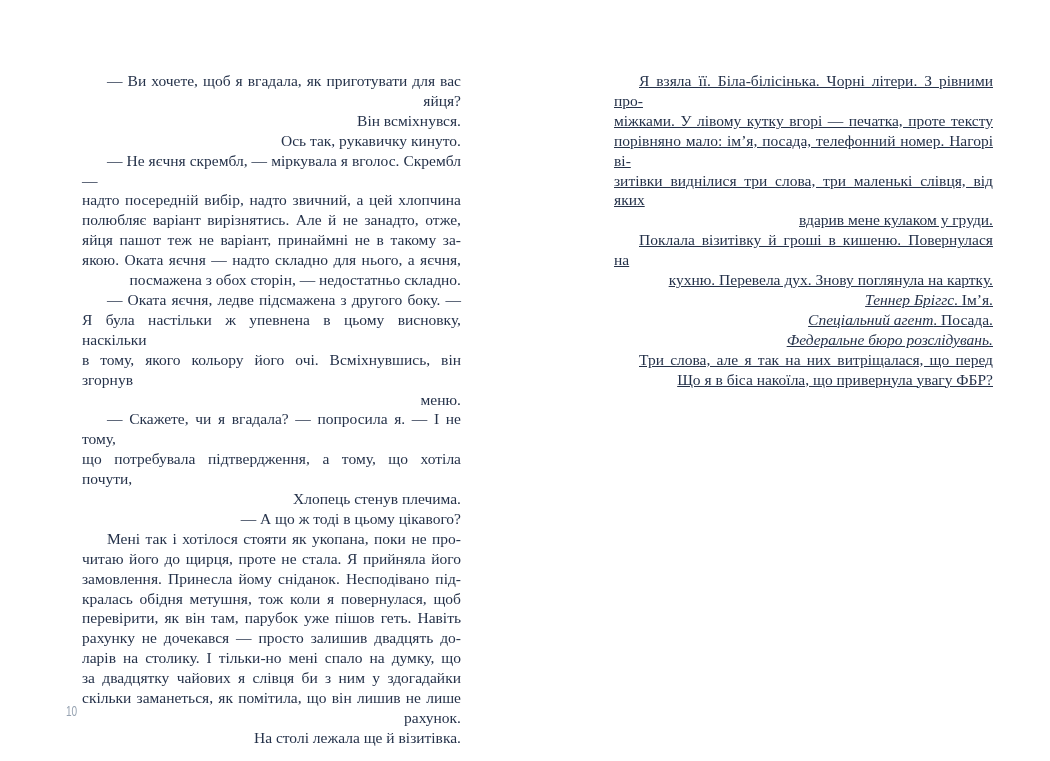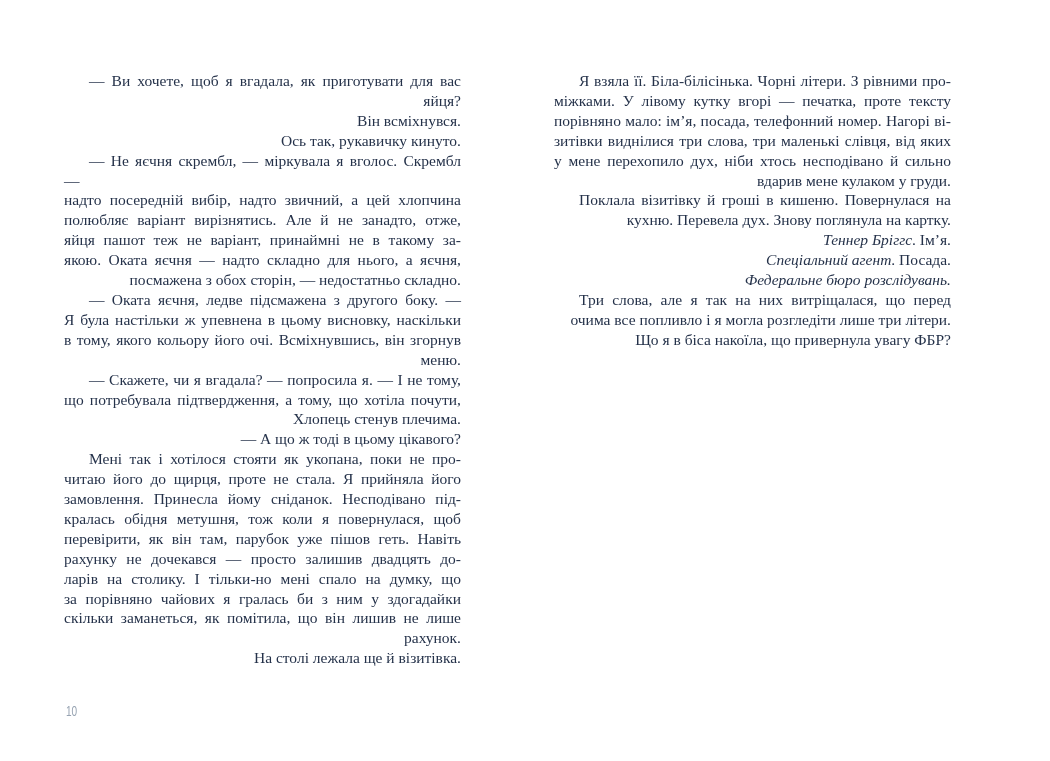--- a/index.html
+++ b/index.html
@@ -19,34 +19,35 @@
     inset: 0;
   }
   .page {
     position: absolute;
     top: 71px;
     width: 397px;
     height: 660px;
     color: #25324a;
   }
   #left-page  { left: 64px; }
-  #right-page { left: 554px; }
+  #right-page { left: 596px; text-decoration: underline; }
   .page-body {
     font-size: 15.5px;
     line-height: 19.9px;
   }
   .para { margin: 0; padding: 0; }
   .line {
     white-space: nowrap;
     text-align: right;
   }
   .line.just {
     white-space: normal;
     text-align: justify;
     text-align-last: justify;
+    margin-left: 18px;
   }
   .line.first {
     text-indent: 25px;
   }
   .italic { font-style: italic; }
   .page-number {
     position: absolute;
     left: 2px;
     top: 632px;
     font-family: "Liberation Sans", sans-serif;
@@ -98,57 +99,55 @@
           <div class="line first">— А що ж тоді в цьому цікавого?</div>
         </div>
         <div class="para">
           <div class="line first just">Мені так і хотілося стояти як укопана, поки не про-</div>
           <div class="line just">читаю його до щирця, проте не стала. Я прийняла його</div>
           <div class="line just">замовлення. Принесла йому сніданок. Несподівано під-</div>
           <div class="line just">кралась обідня метушня, тож коли я повернулася, щоб</div>
           <div class="line just">перевірити, як він там, парубок уже пішов геть. Навіть</div>
           <div class="line just">рахунку не дочекався — просто залишив двадцять до-</div>
           <div class="line just">ларів на столику. І тільки-но мені спало на думку, що</div>
-          <div class="line just">за порівняно чайових я гралась би з ним у здогадайки</div>
+          <div class="line just">за двадцятку чайових я слівця би з ним у здогадайки</div>
           <div class="line just">скільки заманеться, як помітила, що він лишив не лише</div>
           <div class="line">рахунок.</div>
         </div>
         <div class="para">
           <div class="line first">На столі лежала ще й візитівка.</div>
         </div>
       </div>
     <div class="page-number" style="color: rgb(151, 163, 178);">10</div>
   </section>
 
   <section class="page" id="right-page" style="color: rgb(37, 50, 74);">
     <div class="page-body" id="right-page-body">
         <div class="para">
           <div class="line first just">Я взяла її. Біла-білісінька. Чорні літери. З рівними про-</div>
           <div class="line just">міжками. У лівому кутку вгорі — печатка, проте тексту</div>
           <div class="line just">порівняно мало: ім’я, посада, телефонний номер. Нагорі ві-</div>
           <div class="line just">зитівки виднілися три слова, три маленькі слівця, від яких</div>
-          <div class="line just">у мене перехопило дух, ніби хтось несподівано й сильно</div>
           <div class="line">вдарив мене кулаком у груди.</div>
         </div>
         <div class="para">
           <div class="line first just">Поклала візитівку й гроші в кишеню. Повернулася на</div>
           <div class="line">кухню. Перевела дух. Знову поглянула на картку.</div>
         </div>
         <div class="para">
           <div class="line first"><span class="italic">Теннер Бріггс</span><span>. Ім’я.</span></div>
         </div>
         <div class="para">
           <div class="line first"><span class="italic">Спеціальний агент</span><span>. Посада.</span></div>
         </div>
         <div class="para">
           <div class="line first"><span class="italic">Федеральне бюро розслідувань.</span></div>
         </div>
         <div class="para">
           <div class="line first just">Три слова, але я так на них витріщалася, що перед</div>
-          <div class="line">очима все попливло і я могла розгледіти лише три літери.</div>
         </div>
         <div class="para">
           <div class="line first">Що я в біса накоїла, що привернула увагу ФБР?</div>
         </div>
       </div>
   </section>
 
 </main>
 
 </body></html>

